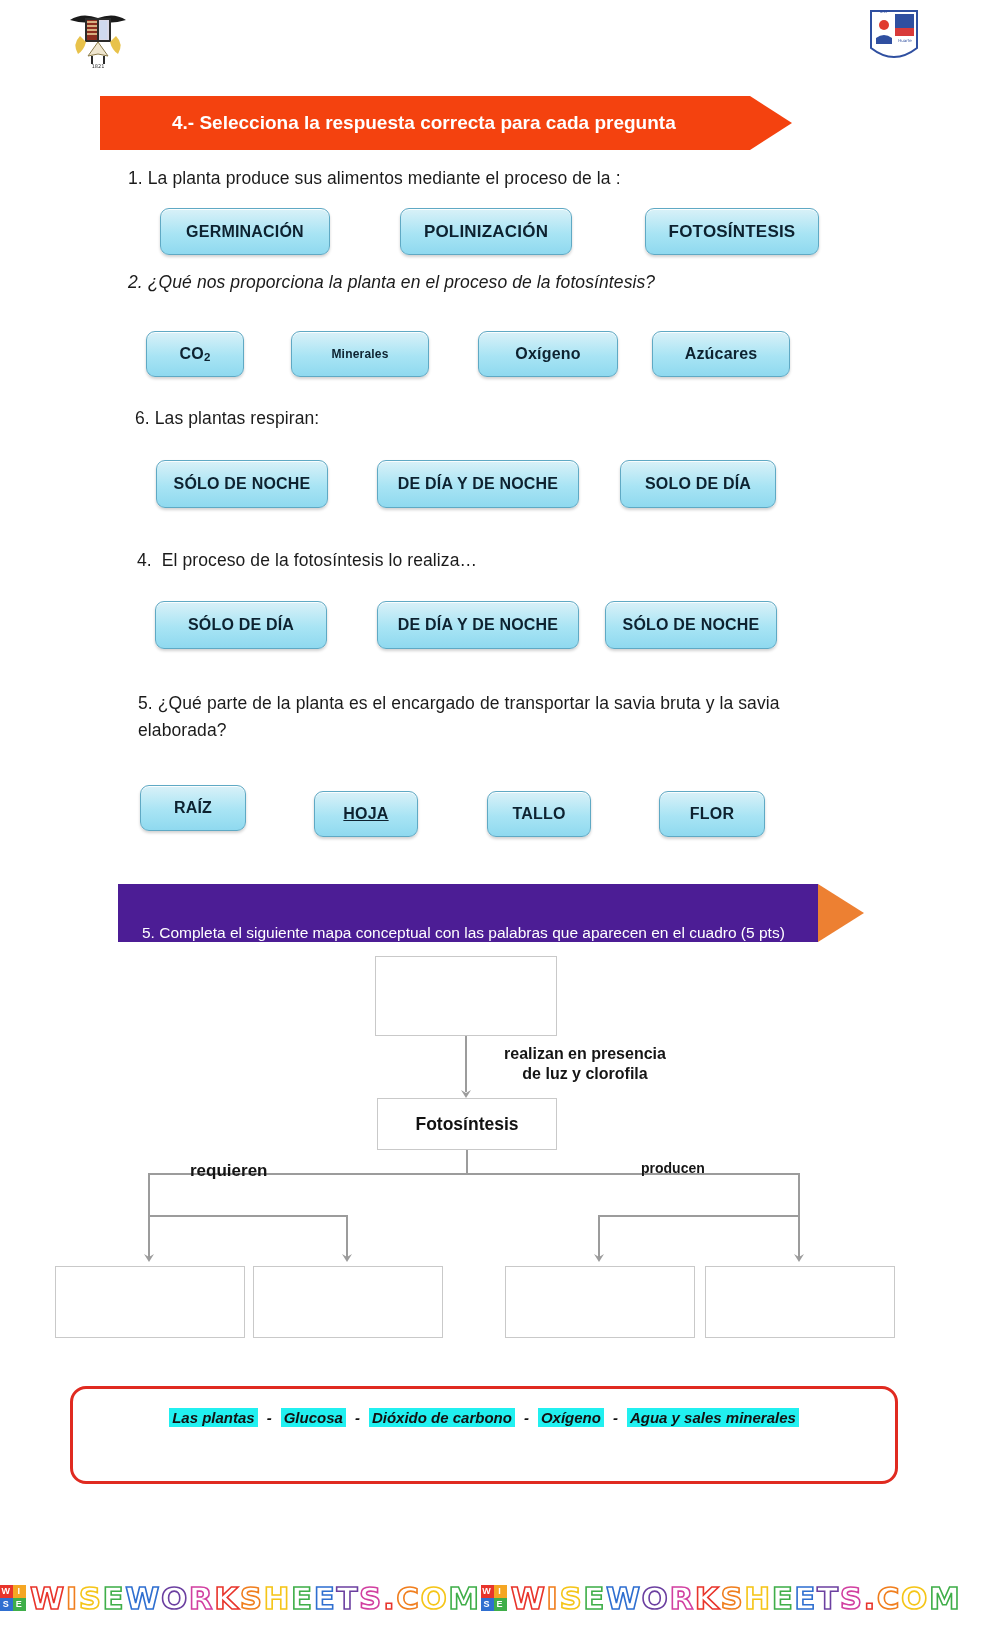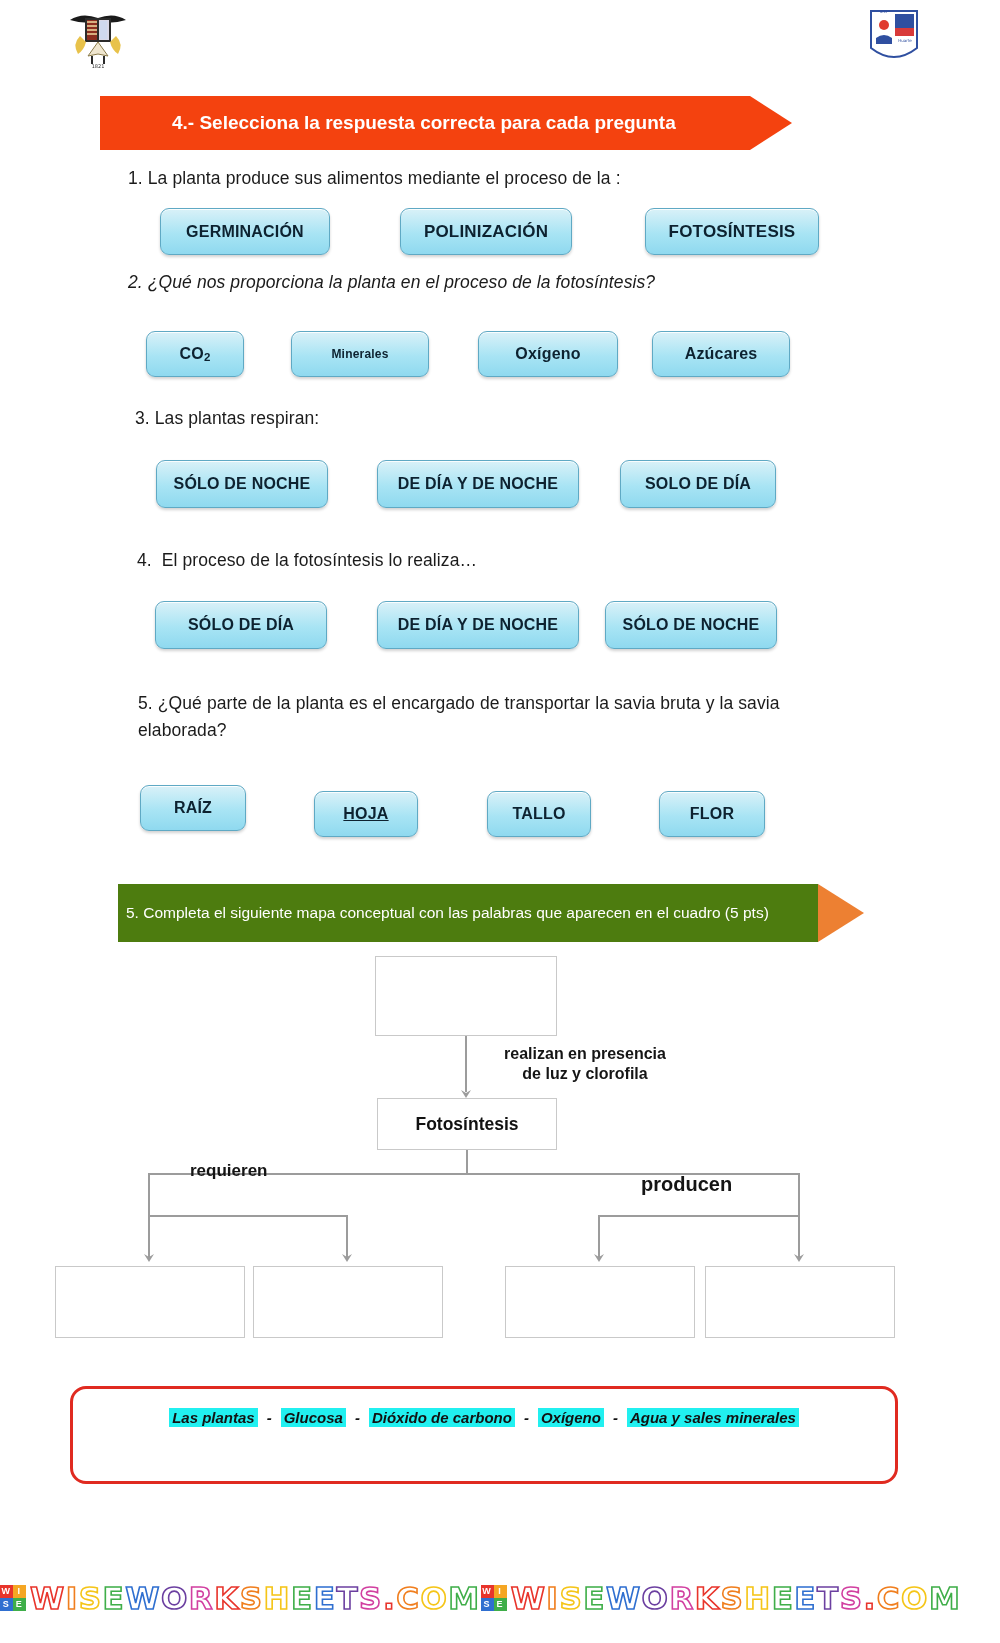--- a/index.html
+++ b/index.html
@@ -46,21 +46,21 @@
   #banner-q4 .body {
     background:#F4420F; width:650px; padding-left:72px;
   }
   #banner-q4 .tip { border-left: 42px solid #F4420F; }
 
   #banner-q5 {
     left:118px; top:884px; width:782px; height:58px;
     font-size:15.5px; font-weight:normal;
   }
   #banner-q5 .body {
-    background:#4d7c0f; width:700px; padding-left:8px;
+    background:#4c1d95; width:700px; padding-left:24px;align-items:flex-end;
   }
   #banner-q5 .tip {
     border-top: 29px solid transparent;
     border-bottom: 29px solid transparent;
     border-left: 46px solid #ED8032;
   }
 
   
   .qtext {
     position:absolute;
@@ -201,21 +201,21 @@
 
 <div class="qtext" style="left:128px; top:272px;font-style:italic;">2. ¿Qué nos proporciona la planta en el proceso de la fotosíntesis?</div>
 
 <div class="opt" style="left:146px; top:331px; width:98px; height:46px; font-size:16px;">
   <span>CO<span class="sub">2</span></span>
 </div>
 <div class="opt" style="left:291px; top:331px; width:138px; height:46px; font-size:12px;">Minerales</div>
 <div class="opt" style="left:478px; top:331px; width:140px; height:46px; font-size:16px;">Oxígeno</div>
 <div class="opt" style="left:652px; top:331px; width:138px; height:46px; font-size:16px;">Azúcares</div>
 
-<div class="qtext" style="left:135px; top:408px;">3. Las plantas respiran:</div>
+<div class="qtext" style="left:135px; top:408px;">6. Las plantas respiran:</div>
 
 <div class="opt" style="left:156px; top:460px; width:172px; height:48px; font-size:16px;">SÓLO DE NOCHE</div>
 <div class="opt" style="left:377px; top:460px; width:202px; height:48px; font-size:16px;">DE DÍA Y DE NOCHE</div>
 <div class="opt" style="left:620px; top:460px; width:156px; height:48px; font-size:16px;">SOLO DE DÍA</div>
 
 <div class="qtext" style="left:137px; top:550px;">4.  El proceso de la fotosíntesis lo realiza…</div>
 
 <div class="opt" style="left:155px; top:601px; width:172px; height:48px; font-size:16px;">SÓLO DE DÍA</div>
 <div class="opt" style="left:377px; top:601px; width:202px; height:48px; font-size:16px;">DE DÍA Y DE NOCHE</div>
 <div class="opt" style="left:605px; top:601px; width:172px; height:48px; font-size:16px;">SÓLO DE NOCHE</div>
@@ -249,21 +249,21 @@
   </div>
 
   <div class="mapbox filled" style="left:377px; top:150px; width:180px; height:52px;">Fotosíntesis</div>
 
   <div class="mapline" style="left:466px; top:202px; width:2px; height:24px;"></div>
 
   <div class="mapline" style="left:148px; top:225px; width:652px; height:2px;"></div>
 
   <div class="maplabel" style="left:190px; top:212px; font-size:17px;">requieren</div>
 
-  <div class="maplabel" style="left:641px; top:224px; font-size:20px;">producen</div>
+  <div class="maplabel" style="left:641px; top:212px; font-size:14px;">producen</div>
 
   <div class="mapline" style="left:148px; top:227px; width:2px; height:42px;"></div>
   <div class="mapline" style="left:148px; top:267px; width:200px; height:2px;"></div>
   <div class="mapline" style="left:148px; top:267px; width:2px; height:42px;"></div>
   <div class="mapline" style="left:346px; top:267px; width:2px; height:42px;"></div>
   <svg style="position:absolute; left:141px; top:300px; width:16px; height:16px;" viewBox="0 0 16 16">
     <path d="M8 14 L3 6 L8 9 L13 6 Z" fill="#9c9c9c"></path>
   </svg>
   <svg style="position:absolute; left:339px; top:300px; width:16px; height:16px;" viewBox="0 0 16 16">
     <path d="M8 14 L3 6 L8 9 L13 6 Z" fill="#9c9c9c"></path>

